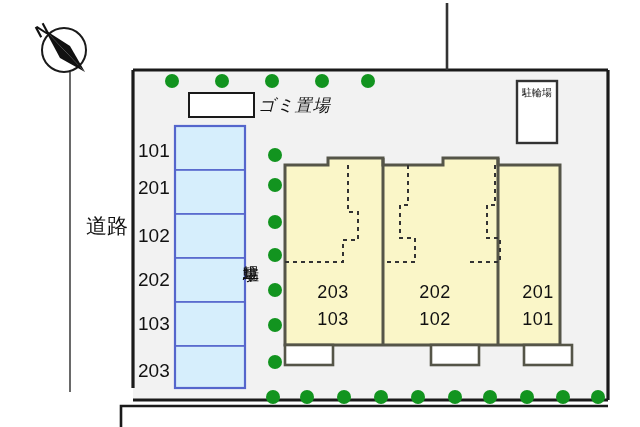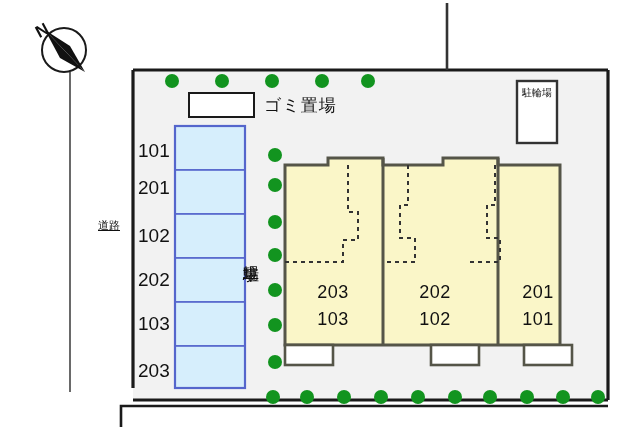--- a/index.html
+++ b/index.html
@@ -42,24 +42,23 @@
     font-size: 19px;
     letter-spacing: 0px;
   }
   .vert-jp {
     font-size: 16px;
     line-height: 17px;
     text-align: center;
     writing-mode: vertical-rl;
   }
   .road-jp {
-    font-size: 11px;
+    font-size: 21px;
     line-height: 27px;
     text-align: right;
-    text-decoration: underline;
   }
   .gomi-jp {
     font-size: 17px;
     letter-spacing: 1px;
   }
   .chu-rin {
     font-size: 10px;
     line-height: 16px;
     text-align: center;
   }
@@ -157,21 +156,21 @@
       <circle cx="563" cy="397" r="7"></circle>
       <circle cx="598" cy="397" r="7"></circle>
     </g>
 
   </svg>
 
   <div class="lbl compass-n" style="left:36px; top:22px;">N</div>
 
   <div class="lbl road-jp" style="left:86px; top:212px; width:34px;"><span>道路</span></div>
 
-  <div class="lbl gomi-jp" style="left:264px; top:97px;">ゴミ置場</div>
+  <div class="lbl gomi-jp" style="left:258px; top:97px;font-style:italic;">ゴミ置場</div>
 
   <div class="lbl chu-rin" style="left:522px; top:85px; width:30px;"><span>駐輪場</span></div>
 
   <div class="lbl vert-jp" style="left:243px; top:225px; height:56px;">駐車場</div>
 
   <div class="lbl stall-num" style="left:138px; top:141px;">101</div>
   <div class="lbl stall-num" style="left:138px; top:178px;">201</div>
   <div class="lbl stall-num" style="left:138px; top:226px;">102</div>
   <div class="lbl stall-num" style="left:138px; top:270px;">202</div>
   <div class="lbl stall-num" style="left:138px; top:314px;">103</div>

